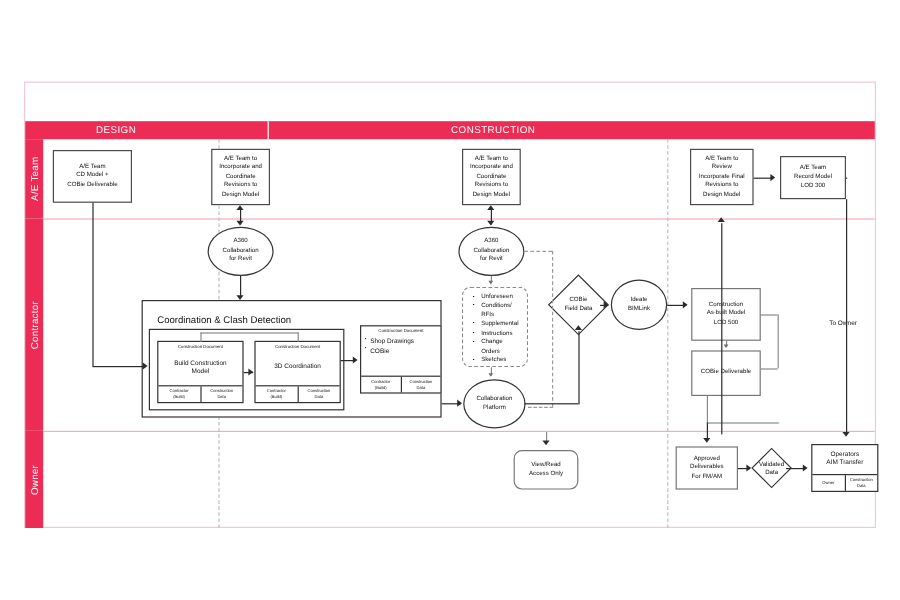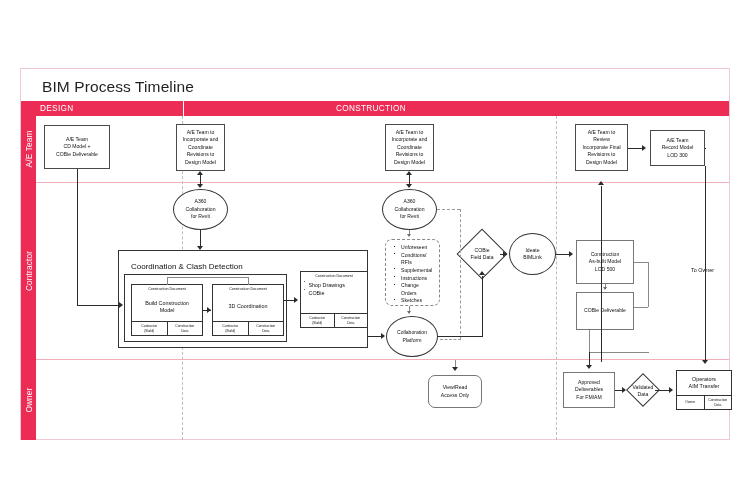--- a/index.html
+++ b/index.html
@@ -9,21 +9,21 @@
   
   .frame{position:absolute;left:20px;top:68px;width:710px;height:372px;
          border:1px solid #f0c9d2;background:#fff;box-sizing:border-box;}
 
   .title{position:absolute;left:42px;top:78px;font-size:15.5px;color:#231f20;
          letter-spacing:.1px;font-family:"Liberation Sans",sans-serif;}
 
   
   .phaseband{position:absolute;left:21px;top:101px;width:708px;height:15px;background:#ec2c55;}
   .phase{position:absolute;top:101px;height:15px;line-height:15px;color:#ffffff;
-         font-size:8.2px;letter-spacing:.35px;}
+         font-size:8.2px;letter-spacing:.35px;margin-left:40px;}
   .phase.sep{border-left:1px solid #ffffff;}
   #ph-design{left:37px;width:145px;text-align:left;padding-left:3px;box-sizing:border-box;}
   #ph-constr{left:183px;width:374px;text-align:center;}
   #ph-post{left:557px;width:172px;text-align:center;}
 
   
   .rail{position:absolute;left:21px;width:15px;background:#ec2c55;}
   .rail span{position:absolute;left:50%;top:50%;transform:translate(-50%,-50%) rotate(-90deg);
              white-space:nowrap;color:#fff;font-size:8.2px;letter-spacing:.2px;}
   #rail-ae{top:116px;height:66px;}
@@ -91,21 +91,20 @@
 
   .toowner{position:absolute;font-size:5.4px;color:#111;}
 </style>
 </head>
 <body>
 
 <div id="stage">
 
   <div class="frame"></div>
 
-  <div class="title">BIM Process Timeline</div>
 
   <div class="phaseband"></div>
   <div class="phase" id="ph-design">DESIGN</div>
   <div class="phase sep" id="ph-constr">CONSTRUCTION</div>
 
   <div class="rail" id="rail-ae">
       <span>A/E Team</span>
     </div>
   <div class="rail" id="rail-con">
       <span>Contractor</span>

